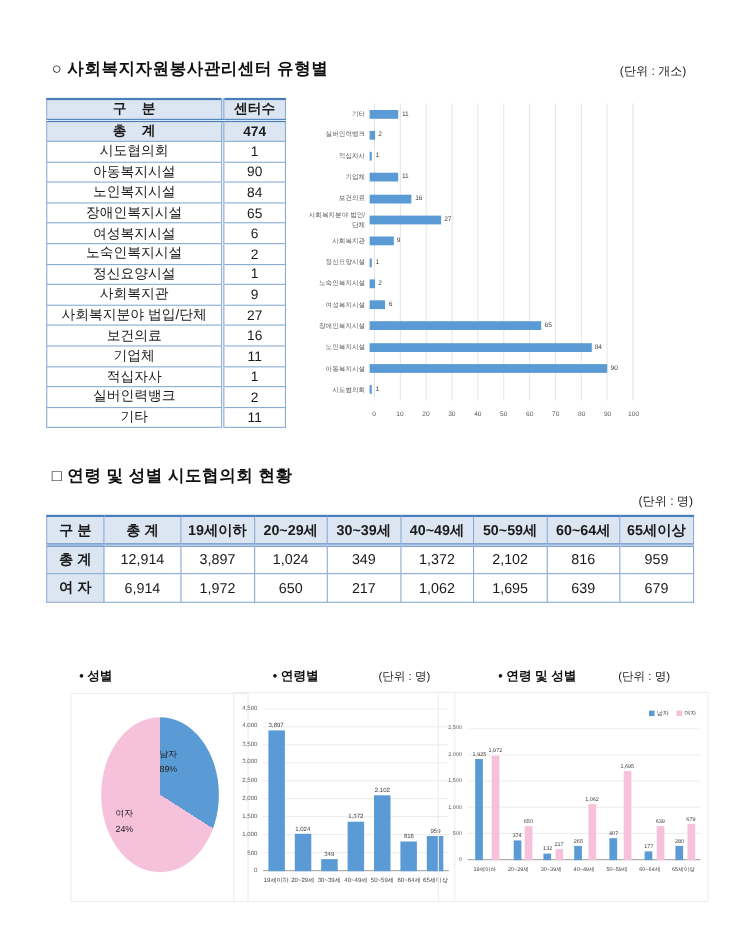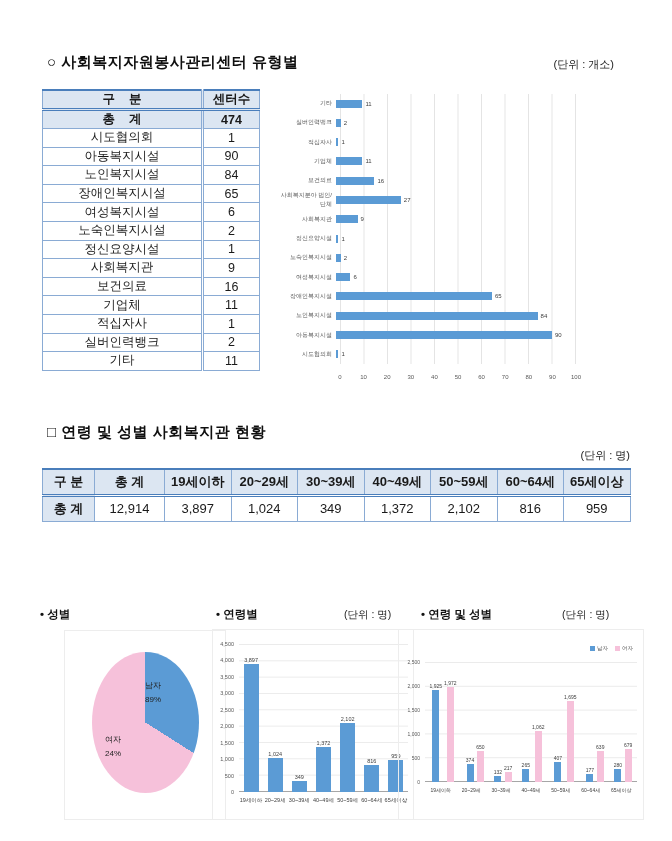--- a/index.html
+++ b/index.html
@@ -48,21 +48,21 @@
     border:1px solid #8aabd4; font-size:13px; text-align:center;
     height:26px; padding:0 2px; color:#1a1a1a;
   }
   .table2 thead th {
     background:#dce6f2; font-weight:bold;
     border-top:2.5px solid #4a7ebb; border-bottom:3px double #4a7ebb;
   }
   .table2 td.rowhead { background:#dce6f2; font-weight:bold; }
 
   
-  .mini-label { font-size:11.5px; font-weight:600; color:#111; }
+  .mini-label { font-size:11.5px; font-weight:600; color:#111;margin-left:32px; }
   .mini-unit { font-size:10.5px; color:#222; }
 
   
   .pie-box { position:absolute; left:64px; top:630px; width:162px; height:190px; border:1px solid #ededed; }
   .pie { position:absolute; left:27px; top:21px; width:107px; height:141px; border-radius:50%; }
   .pie-lab { position:absolute; font-size:8px; line-height:14px; color:#222; }
 
   
   .vchart { position:absolute; left:212px; top:629px; width:202px; height:191px; border:1px solid #ededed;
     font-size:5.5px; color:#595959; }
@@ -96,21 +96,21 @@
   .gc-bw { height:100%; display:flex; flex-direction:column; align-items:center; justify-content:flex-end; }
   .gc-vlab { margin-bottom:1px; color:#404040; white-space:nowrap; }
   .gc-bar { width:7px; }
   .gc-xlabels { position:absolute; left:26px; right:6px; top:157px; display:flex; justify-content:space-around; }
   .gc-xlabels span { text-align:center; white-space:nowrap; color:#404040; }
 </style>
 </head>
 <body>
 
 <div class="abs sec-title" style="left:47px; top:33px;margin-top:20px;">○ 사회복지자원봉사관리센터 유형별</div>
-<div class="abs unit" style="top:57px; right:58px;">(단위 : 개소)</div>
+<div class="abs unit" style="top:57px; right:48px;">(단위 : 개소)</div>
 
 <table class="table1">
   <colgroup>
       <col style="width:160px">
       <col style="width:57px">
     </colgroup>
   <thead>
     <tr>
       <th>구    분</th>
       <th class="c2">센터수</th>
@@ -147,20 +147,24 @@
       </tr>
       <tr>
         <td>정신요양시설</td>
         <td class="c2">1</td>
       </tr>
       <tr>
         <td>사회복지관</td>
         <td class="c2">9</td>
       </tr>
       <tr>
+        <td>사회복지분야 법입/단체</td>
+        <td class="c2">27</td>
+      </tr>
+      <tr>
         <td>보건의료</td>
         <td class="c2">16</td>
       </tr>
       <tr>
         <td>기업체</td>
         <td class="c2">11</td>
       </tr>
       <tr>
         <td>적십자사</td>
         <td class="c2">1</td>
@@ -286,21 +290,21 @@
       <span style="left: 40%;">40</span>
       <span style="left: 50%;">50</span>
       <span style="left: 60%;">60</span>
       <span style="left: 70%;">70</span>
       <span style="left: 80%;">80</span>
       <span style="left: 90%;">90</span>
       <span style="left: 100%;">100</span>
     </div>
 </div>
 
-<div class="abs sec-title" style="left:47px; top:423px;">□ 연령 및 성별 사회복지관 현황</div>
+<div class="abs sec-title" style="left:47px; top:423px;">□ 연령 및 성별 시도협의회 현황</div>
 <div class="abs unit" style="top:448px; right:42px;">(단위 : 명)</div>
 
 <table class="table2">
   <colgroup>
     <col style="width:52px">
       <col style="width:70px">
     <col span="7" style="width:66.5px">
   </colgroup>
   <thead>
       <tr>
@@ -319,20 +323,31 @@
       <tr>
         <td class="rowhead">총 계</td>
         <td>12,914</td>
         <td>3,897</td>
         <td>1,024</td>
         <td>349</td>
         <td>1,372</td>
         <td>2,102</td>
         <td>816</td>
         <td>959</td>
+      </tr>
+      <tr>
+        <td class="rowhead">여 자</td>
+        <td>6,914</td>
+        <td>1,972</td>
+        <td>650</td>
+        <td>217</td>
+        <td>1,062</td>
+        <td>1,695</td>
+        <td>639</td>
+        <td>679</td>
       </tr>
     </tbody>
 </table>
 
 <div class="abs mini-label" style="left:40px; top:607px;">• 성별</div>
 <div class="abs mini-label" style="left:216px; top:607px;">• 연령별</div>
 <div class="abs mini-unit" style="left:344px; top:608px;">(단위 : 명)</div>
 <div class="abs mini-label" style="left:421px; top:607px;">• 연령 및 성별</div>
 <div class="abs mini-unit" style="left:562px; top:608px;">(단위 : 명)</div>
 

